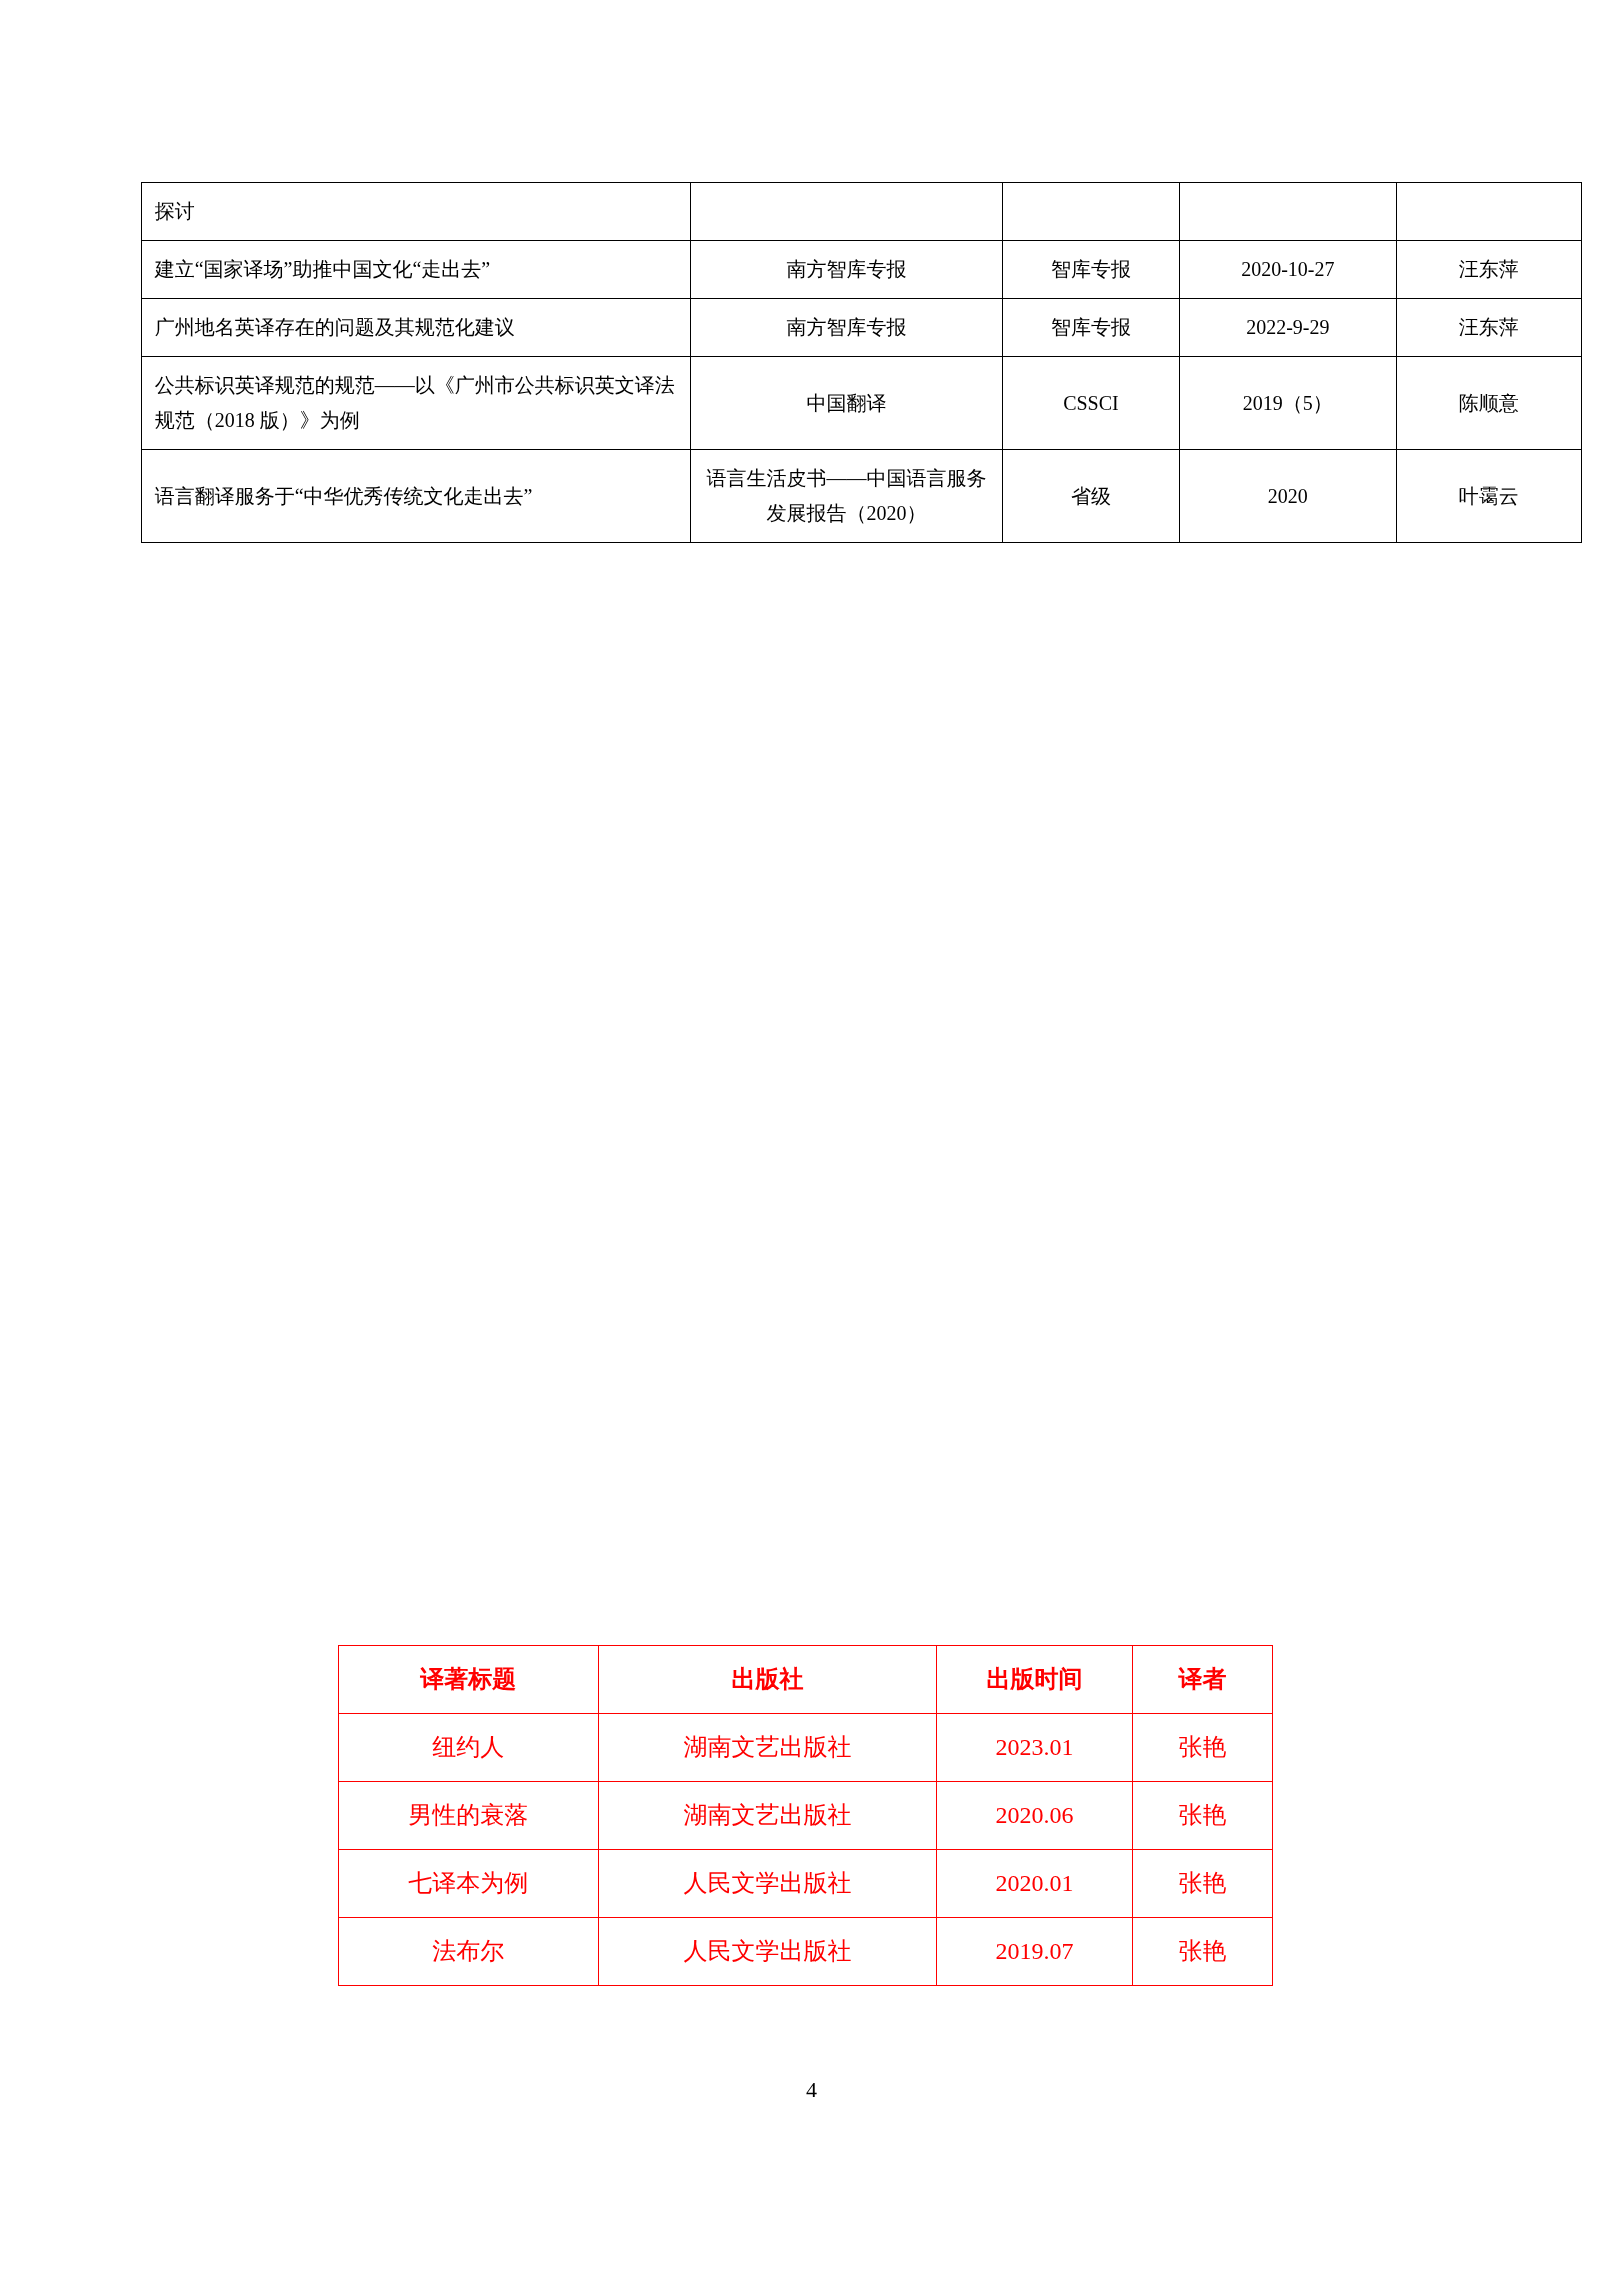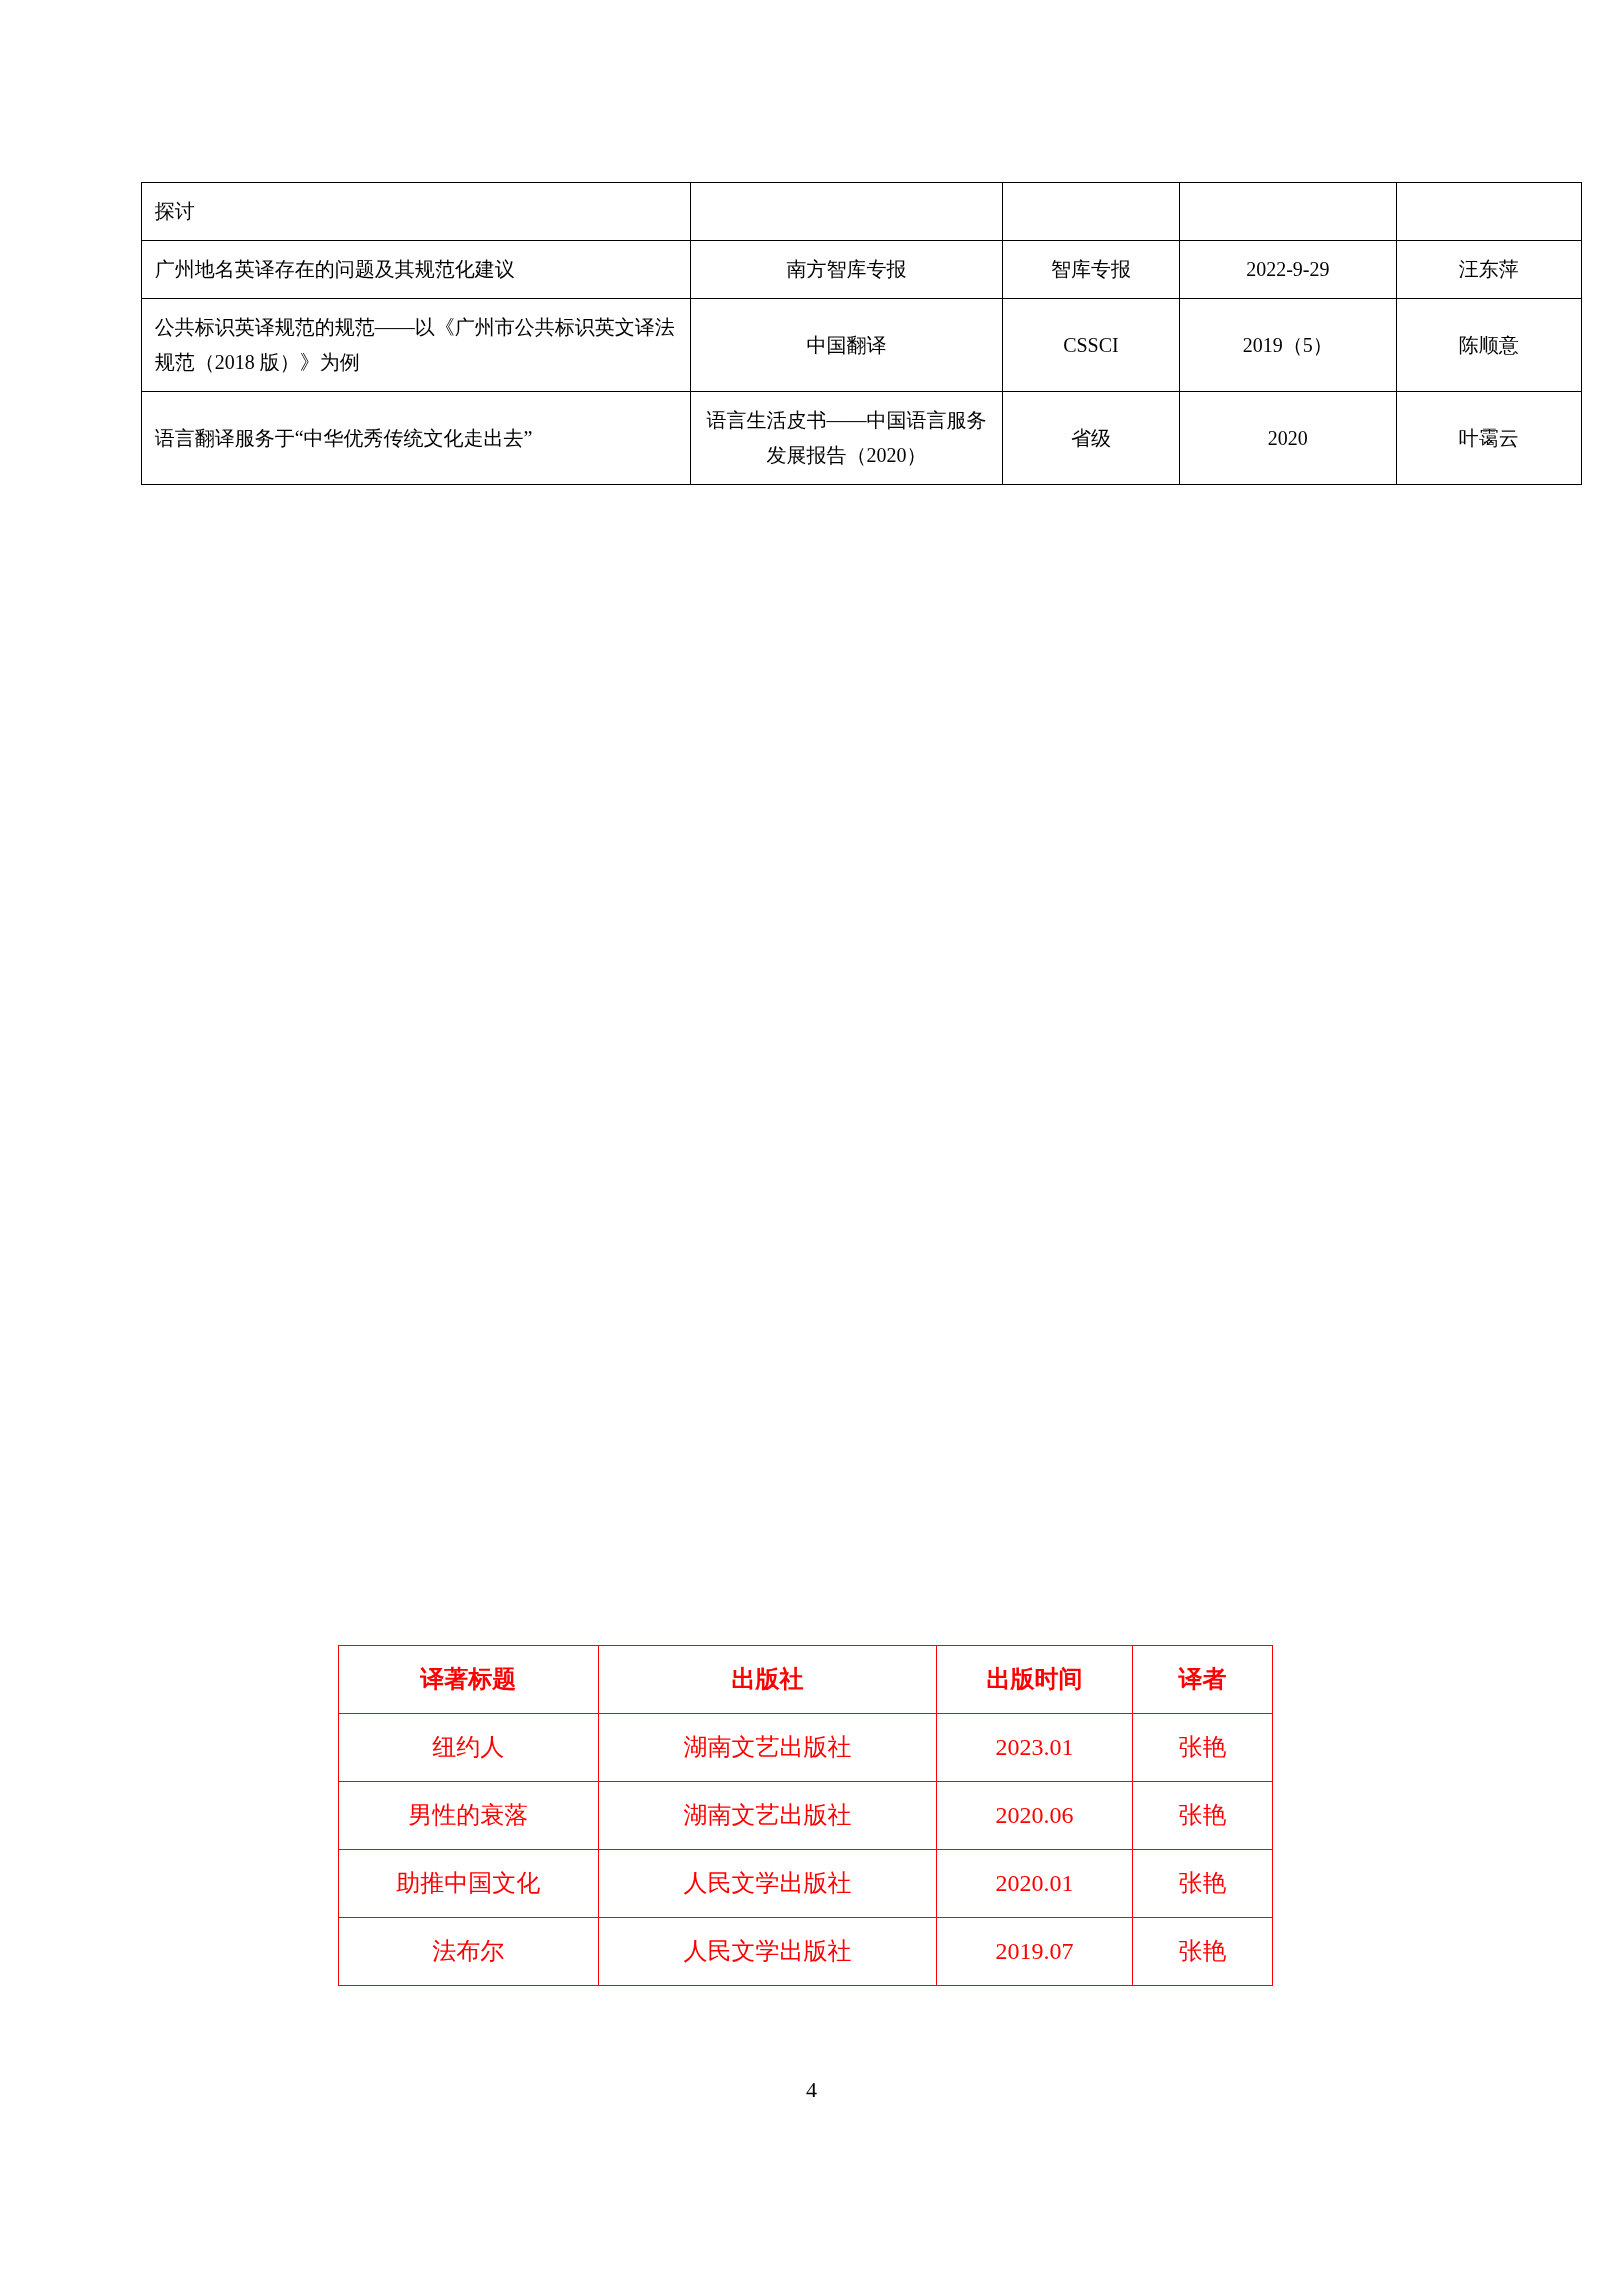--- a/index.html
+++ b/index.html
@@ -110,20 +110,27 @@
     <table class="pub-table">
       <tbody>
         <tr>
           <td class="c-title">探讨</td>
           <td class="c-journal"></td>
           <td class="c-level"></td>
           <td class="c-date"></td>
           <td class="c-author"></td>
         </tr>
         <tr>
+          <td class="c-title">建立“国家译场”助推中国文化“走出去”</td>
+          <td class="c-journal">南方智库专报</td>
+          <td class="c-level">智库专报</td>
+          <td class="c-date">2020-10-27</td>
+          <td class="c-author">汪东萍</td>
+        </tr>
+        <tr>
           <td class="c-title">广州地名英译存在的问题及其规范化建议</td>
           <td class="c-journal">南方智库专报</td>
           <td class="c-level">智库专报</td>
           <td class="c-date">2022-9-29</td>
           <td class="c-author">汪东萍</td>
         </tr>
         <tr>
           <td class="c-title">公共标识英译规范的规范——以《广州市公共标识英文译法规范（2018 版）》为例</td>
           <td class="c-journal">中国翻译</td>
           <td class="c-level">CSSCI</td>
@@ -158,21 +165,21 @@
           <td class="tc-date">2023.01</td>
           <td class="tc-translator">张艳</td>
         </tr>
         <tr>
           <td class="tc-title">男性的衰落</td>
           <td class="tc-press">湖南文艺出版社</td>
           <td class="tc-date">2020.06</td>
           <td class="tc-translator">张艳</td>
         </tr>
         <tr>
-          <td class="tc-title">助推中国文化</td>
+          <td class="tc-title">七译本为例</td>
           <td class="tc-press">人民文学出版社</td>
           <td class="tc-date">2020.01</td>
           <td class="tc-translator">张艳</td>
         </tr>
         <tr>
           <td class="tc-title">法布尔</td>
           <td class="tc-press">人民文学出版社</td>
           <td class="tc-date">2019.07</td>
           <td class="tc-translator">张艳</td>
         </tr>

